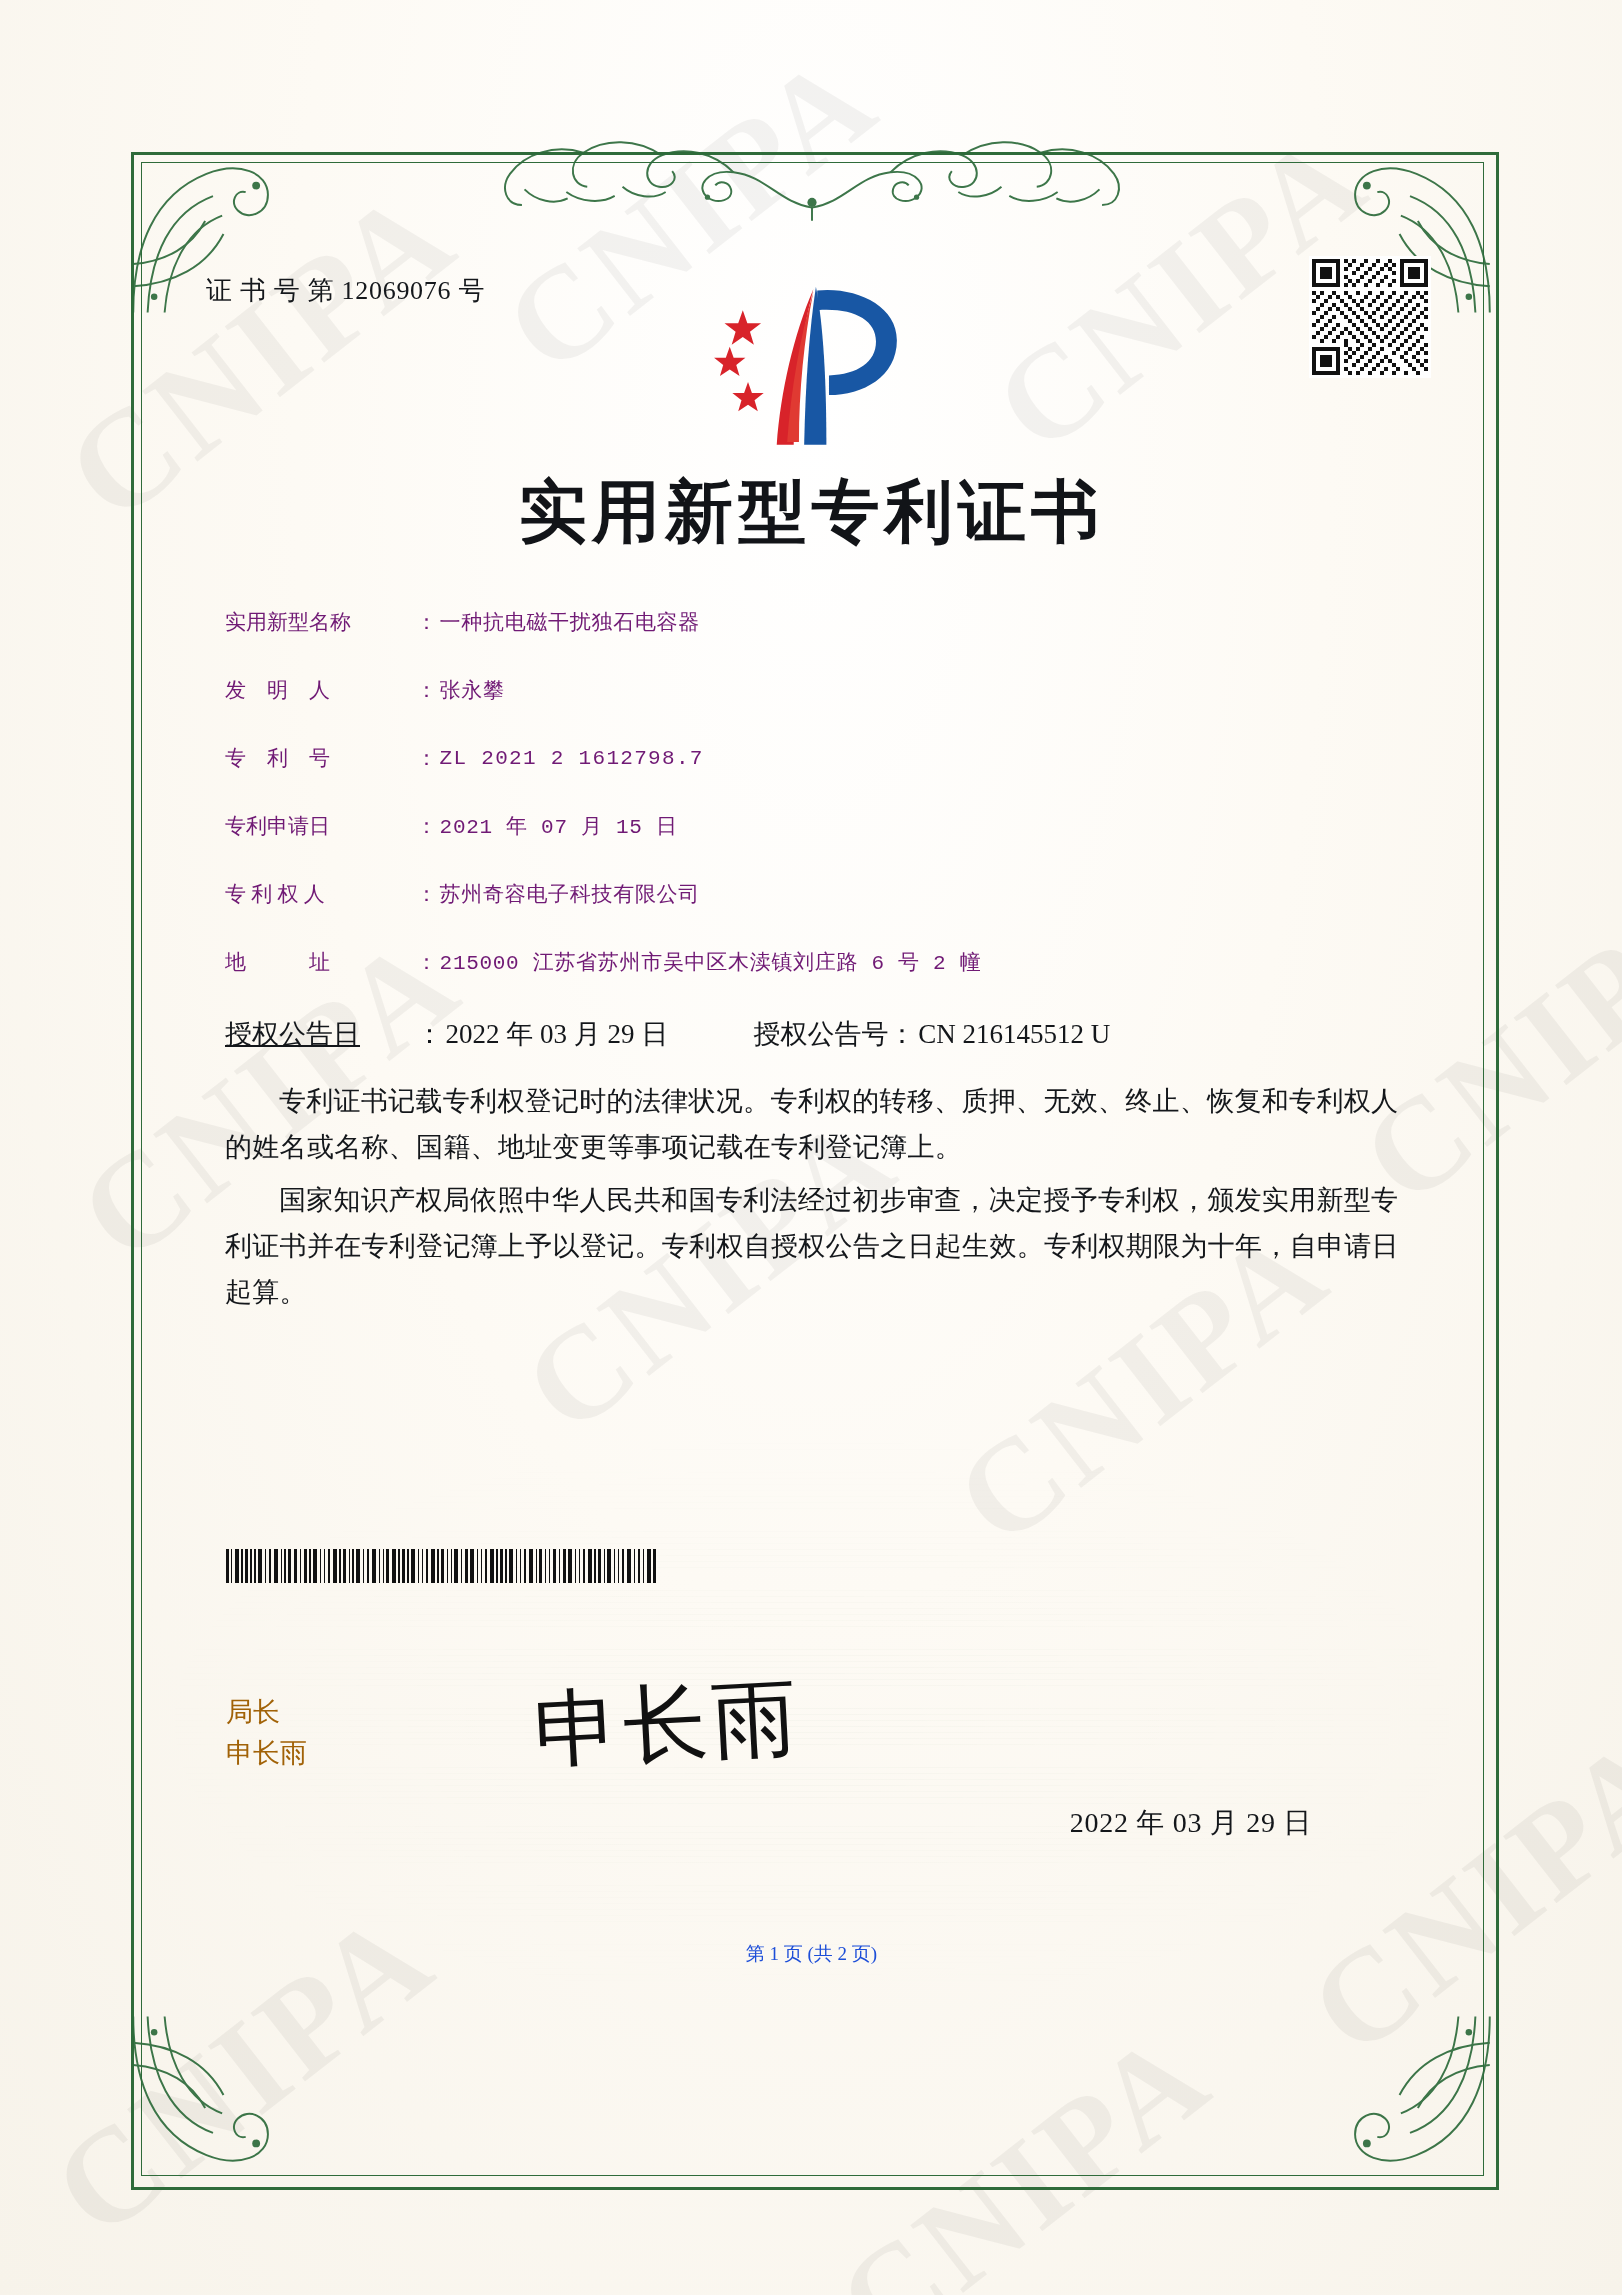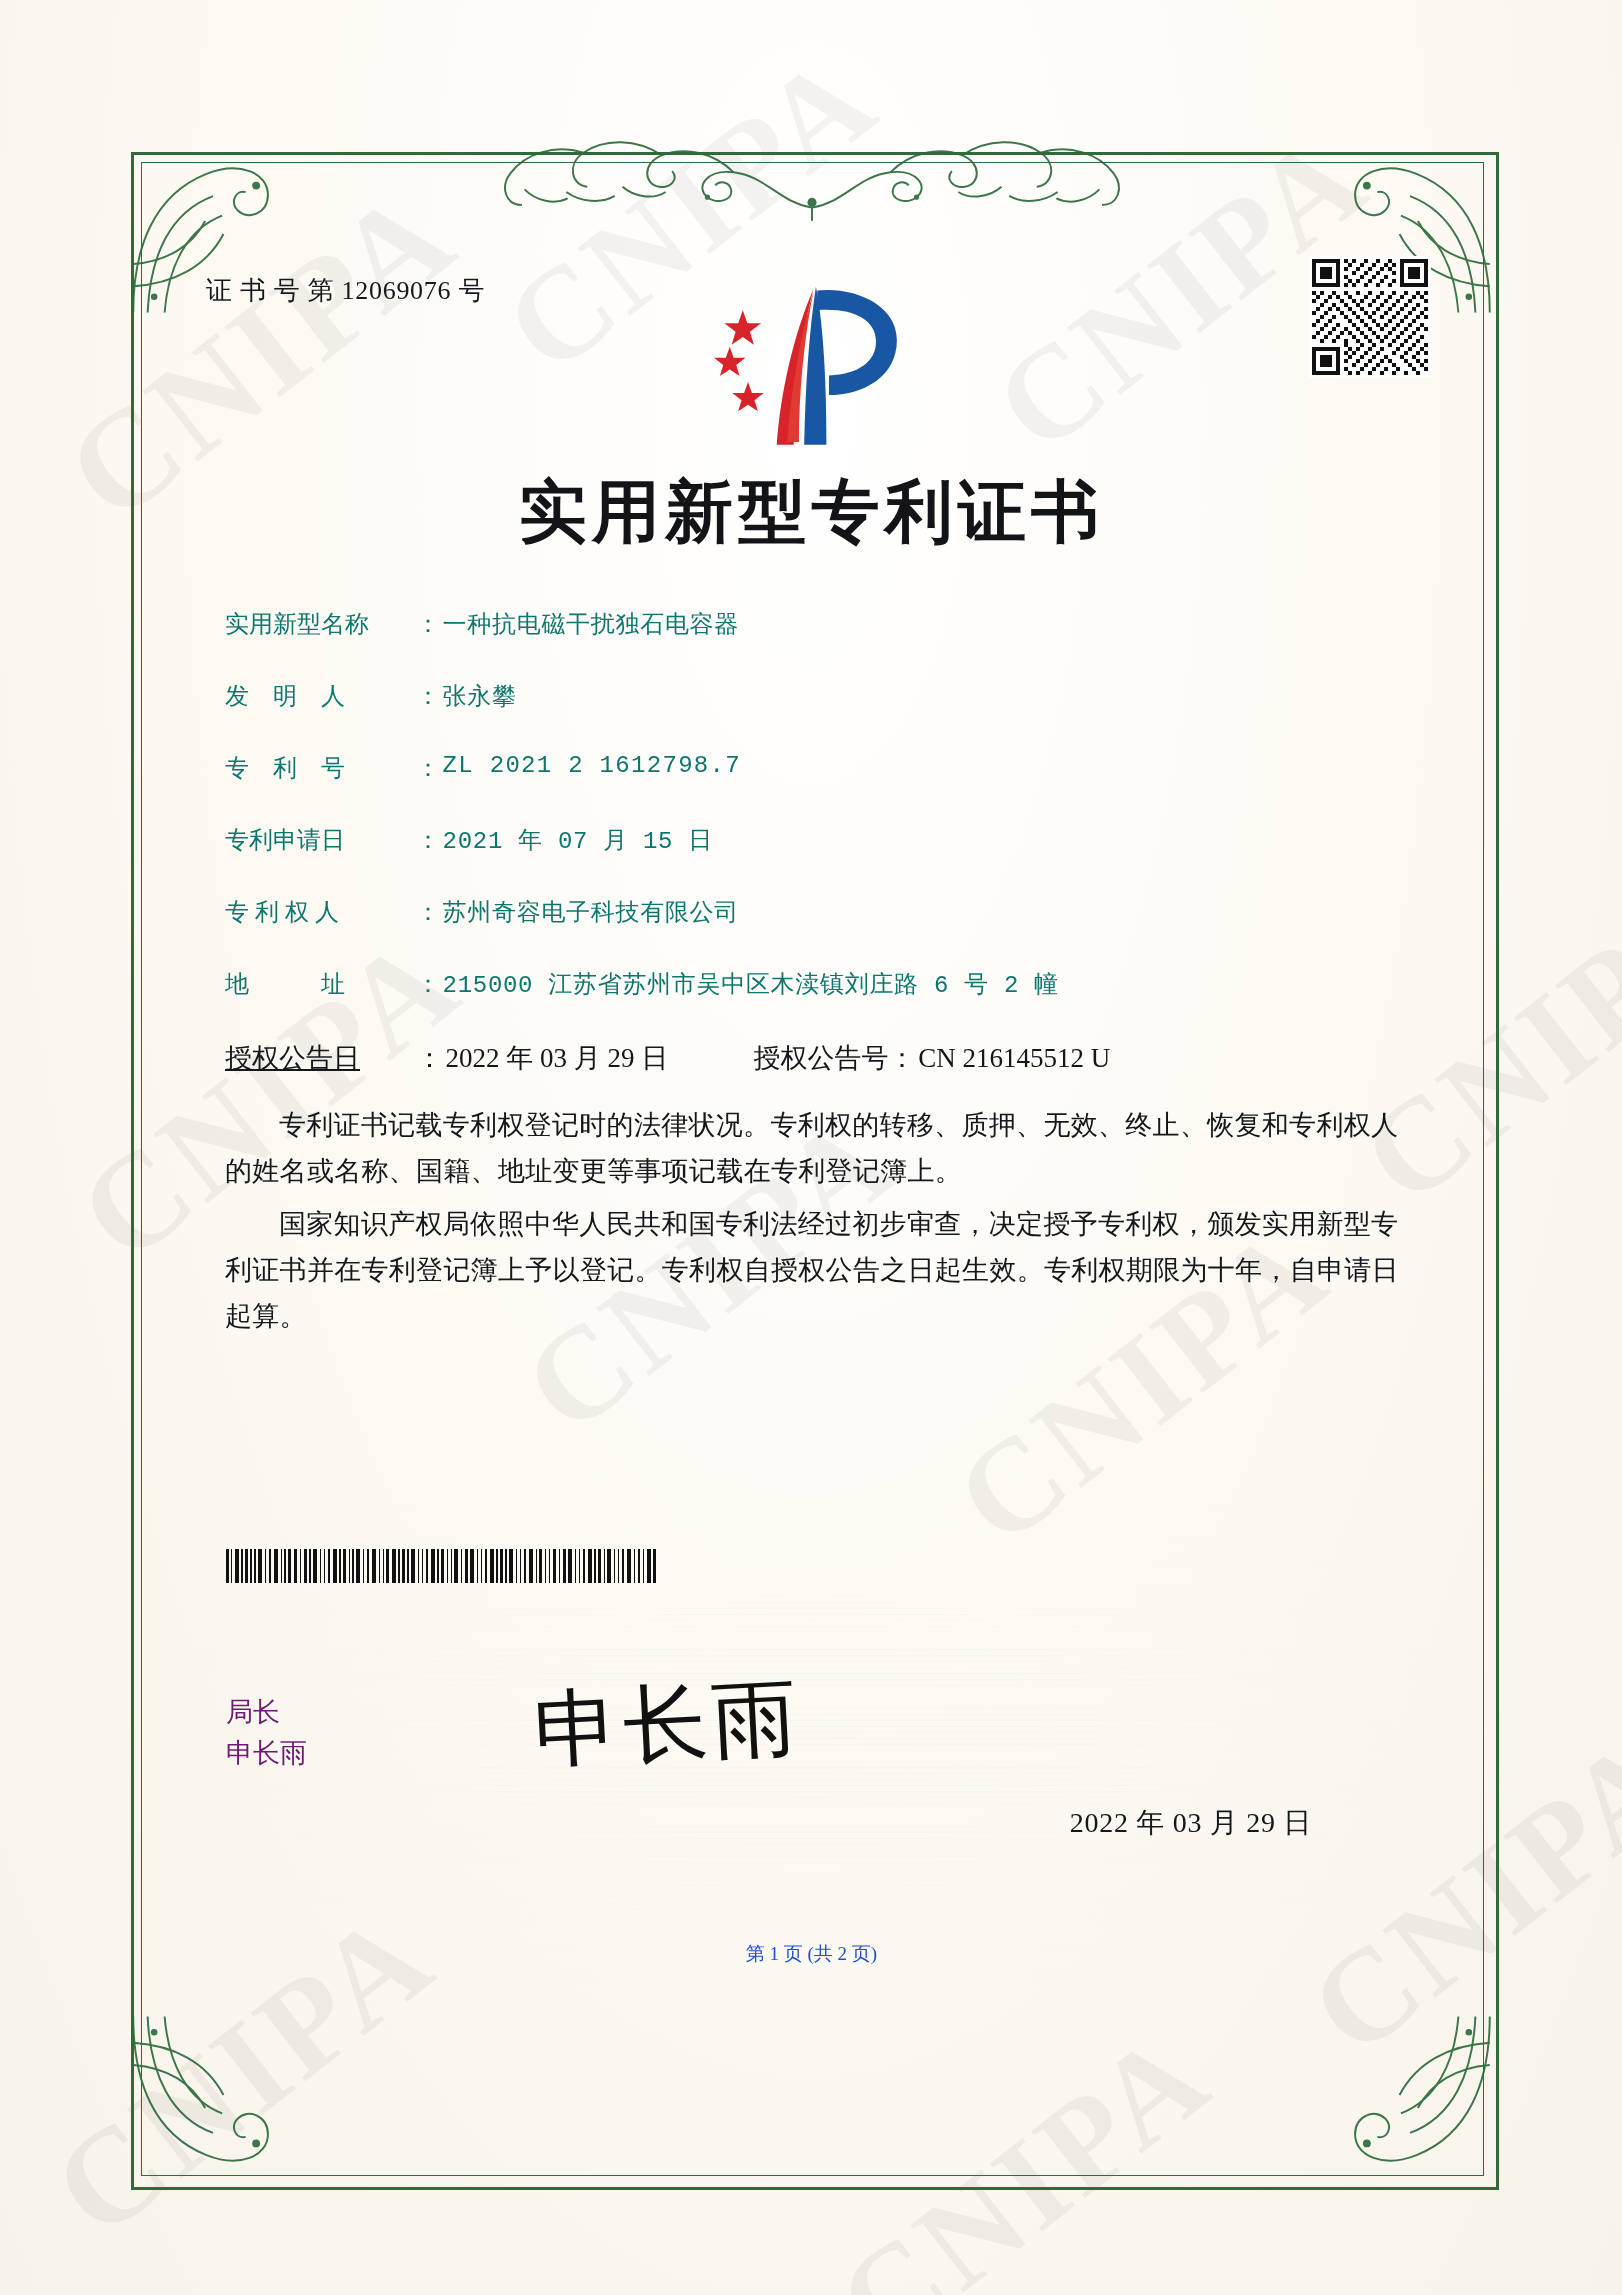--- a/index.html
+++ b/index.html
@@ -126,24 +126,24 @@
   }
 
   .fields {
     position: absolute;
     left: 84px;
     top: 446px;
     right: 79px;
   }
   .field-row {
     display: flex;
-    align-items: flex-start;
+    align-items: center;
     margin-bottom: 40px;
-    font-size: 24px;
-    color: #0f766e;
+    font-size: 21px;
+    color: #701a75;
     white-space: nowrap;
   }
   .f-label {
     display: inline-block;
     width: 191px;
     letter-spacing: 0px;
   }
   .f-colon { margin-right: 2.6px; }
   .f-value { letter-spacing: 0.7px; font-family: Liberation Mono, monospace; }
   .f-value.mono-sp { letter-spacing: 1.3px; }
@@ -175,21 +175,21 @@
     width: 432px;
     height: 34px;
   }
   .barcode svg { display: block; }
 
   .sign-block {
     position: absolute;
     left: 85px;
     top: 1530px;
     font-size: 27px;
-    color: #701a75;
+    color: #a16207;
     line-height: 41px;
   }
   .signature {
     position: absolute;
     left: 393px;
     top: 1505px;
     font-size: 85px;
     color: #111;
     font-family: "Liberation Serif", serif;
     transform: rotate(-3deg);

